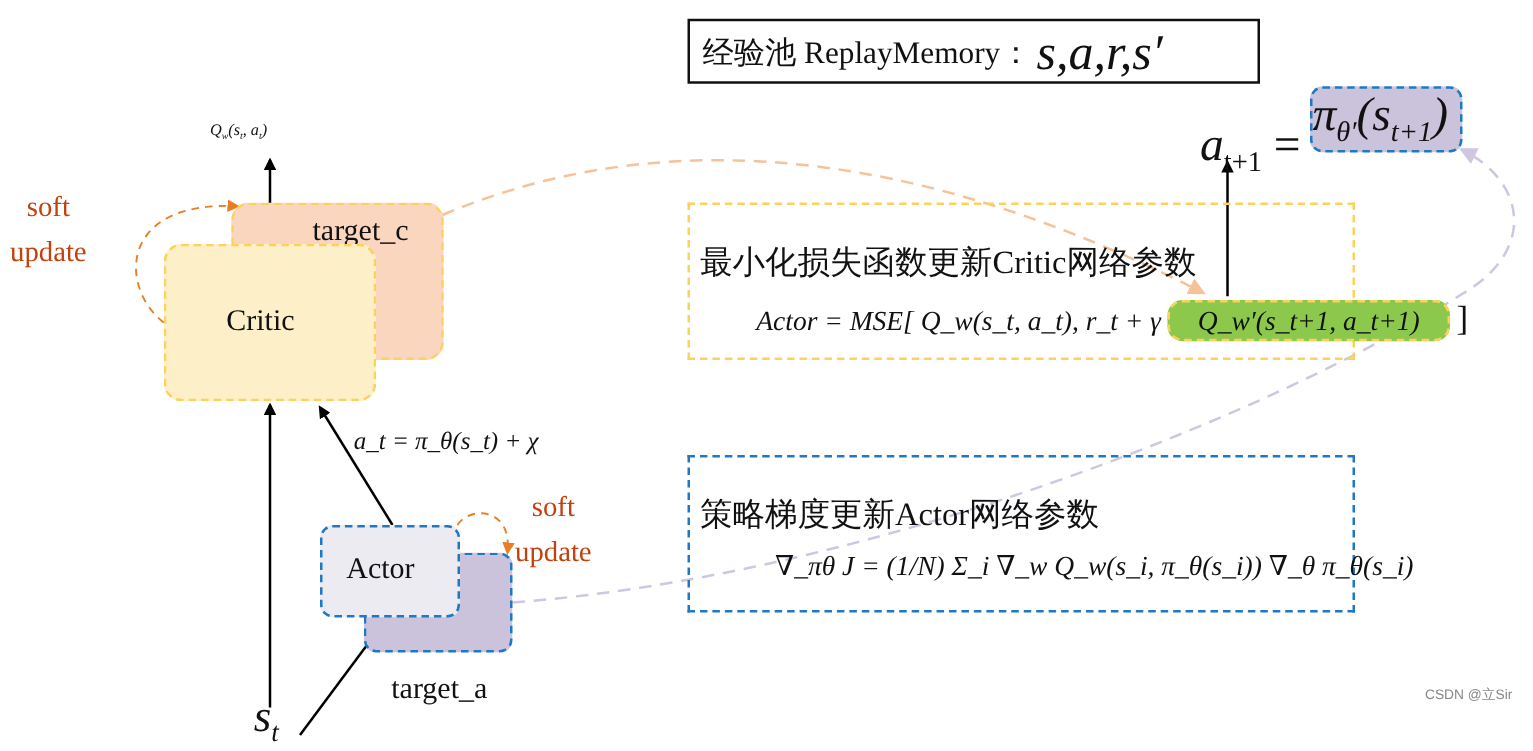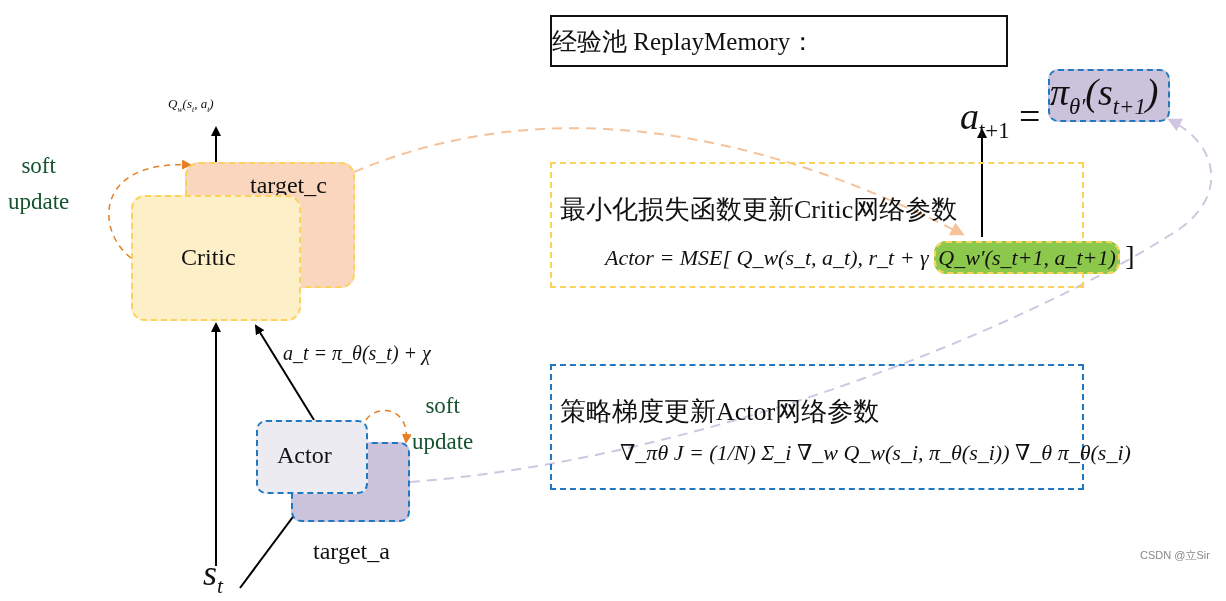--- a/index.html
+++ b/index.html
@@ -5,28 +5,28 @@
   html,body{margin:0;padding:0;background:#fff;}
   body{width:1226px;height:601px;position:relative;overflow:hidden;font-family:"Liberation Serif","DejaVu Serif",serif;color:#111;}
   .abs{position:absolute;}
   svg.lines{position:absolute;left:0;top:0;width:1226px;height:601px;pointer-events:none;}
   .box{position:absolute;box-sizing:border-box;border-radius:14px;}
   .critic{left:131px;top:195px;width:170px;height:126px;background:#fdf0c8;border:2px dashed #fbd35c;}
   .target-c{left:185px;top:162px;width:170px;height:126px;background:#f9d6bd;border:2px dashed #fbd35c;}
   .actor{left:256px;top:420px;width:112px;height:74px;background:#ecebf2;border:2px dashed #1f78c1;border-radius:10px;}
   .target-a{left:291px;top:442px;width:119px;height:80px;background:#cbc2dc;border:2px dashed #1f78c1;border-radius:10px;}
   .lbl{font-size:24px;white-space:nowrap;}
-  .soft{color:#14532d;font-size:23px;text-align:center;line-height:36px;}
-  .replay{left:550px;top:15px;width:458px;height:52px;border:2px solid #111;box-sizing:border-box;font-size:25px;display:flex;align-items:center;}
+  .soft{color:#c2410c;font-size:23px;text-align:center;line-height:36px;}
+  .replay{left:550px;top:15px;width:458px;height:52px;border:2px solid #111;box-sizing:border-box;font-size:25px;display:flex;align-items:center;padding-left:10px;}
   .replay .math{font-style:italic;font-size:40px;margin-left:4px;}
   .yellowbox{left:550px;top:162px;width:534px;height:126px;border:2px dashed #fbd35c;box-sizing:border-box;}
   .bluebox{left:550px;top:364px;width:534px;height:126px;border:2px dashed #1f78c1;box-sizing:border-box;}
   .heading{font-size:26px;}
   .formula{font-size:22px;font-style:italic;white-space:nowrap;}
-  .green{background:#8cc84b;border:2px dashed #fbd35c;border-radius:12px;padding:2px 2px;}
+  .green{background:#8cc84b;border:2px dashed #fbd35c;border-radius:12px;padding:2px 22px;}
   .policy{left:1048px;top:69px;width:122px;height:53px;background:#cbc2dc;border:2px dashed #1f78c1;border-radius:10px;box-sizing:border-box;}
   .watermark{font-family:"Liberation Sans",sans-serif;font-size:11px;color:#888;}
   sub{font-size:60%;}
 </style>
 </head>
 <body>
 
 <svg class="lines" viewBox="0 0 1226 601">
   <defs>
     <marker id="ah-black" markerWidth="10" markerHeight="10" refX="8" refY="5" orient="auto" markerUnits="userSpaceOnUse">
@@ -48,20 +48,21 @@
     <path d="M240,588 L310,494" fill="none" stroke="#000" stroke-width="2" marker-end="url(#ah-black)"></path>
     <path d="M982,237 L982,130" fill="none" stroke="#000" stroke-width="2" marker-end="url(#ah-black)"></path>
     <path d="M131,258 C95,230 95,160 190,165" fill="none" stroke="#e67e22" stroke-width="1.5" stroke-dasharray="6,5" marker-end="url(#ah-orange)"></path>
     <path d="M366,420 C375,405 410,405 406,442" fill="none" stroke="#e67e22" stroke-width="1.5" stroke-dasharray="6,5" marker-end="url(#ah-orange)"></path>
     <path d="M354,172 C500,110 700,100 962,234" fill="none" stroke="#f5c29a" stroke-width="2" stroke-dasharray="10,7" marker-end="url(#ah-peach)"></path>
     <path d="M410,482 C700,460 1020,330 1170,235 C1230,200 1220,145 1170,120" fill="none" stroke="#cfc6e0" stroke-width="2" stroke-dasharray="10,7" marker-end="url(#ah-lav)"></path>
   </svg>
 
 <div class="abs replay">
   <span>经验池 ReplayMemory：</span>
+  <span class="math">s,a,r,s′</span>
 </div>
 
 <div class="abs" style="left:960px;top:70px;font-size:38px;font-style:italic;white-space:nowrap;margin-top:24px;">
   <span>a</span><sub style="font-style:normal;">t+1</sub>
   <span style="font-style:normal;">=</span>
 </div>
 <div class="abs policy"></div>
 <div class="abs" style="left:1050px;top:70px;font-size:38px;font-style:italic;white-space:nowrap;">
   <span>π</span><sub>θ′</sub><span>(s</span><sub>t+1</sub><span>)</span>
 </div>

